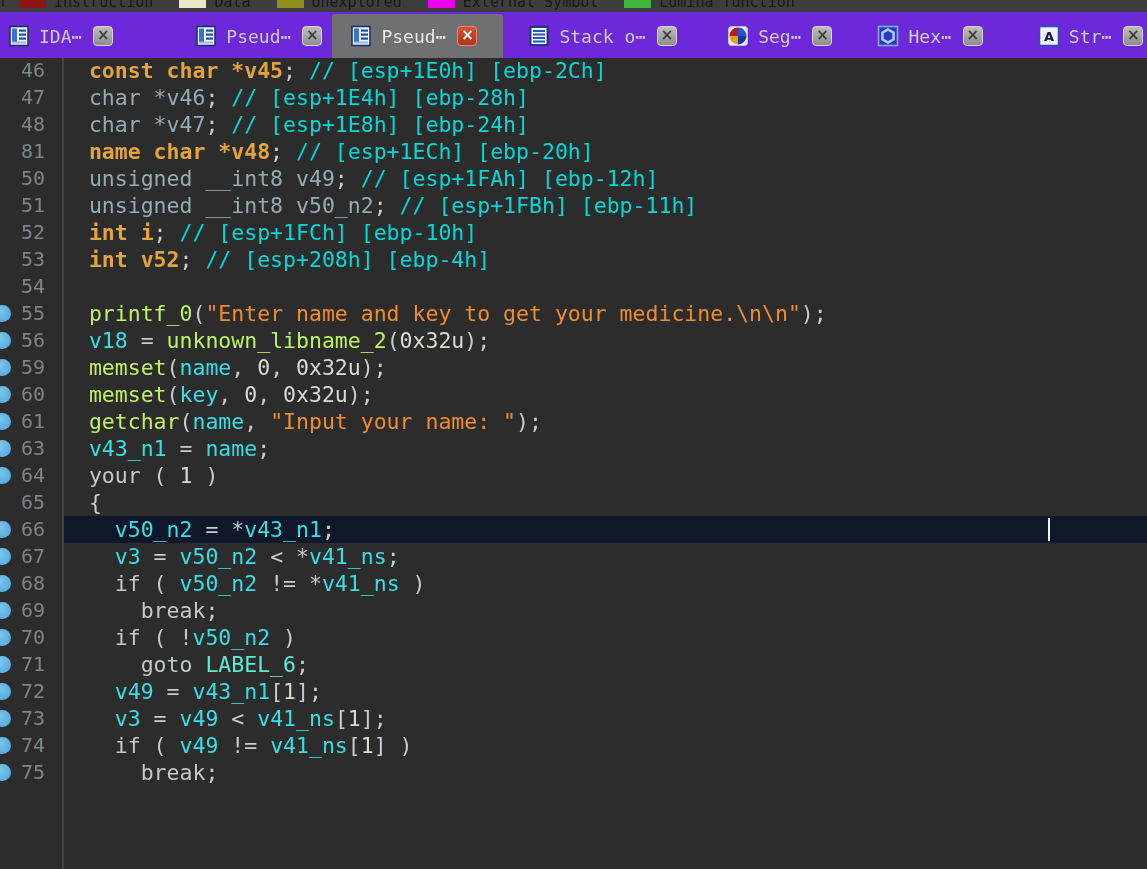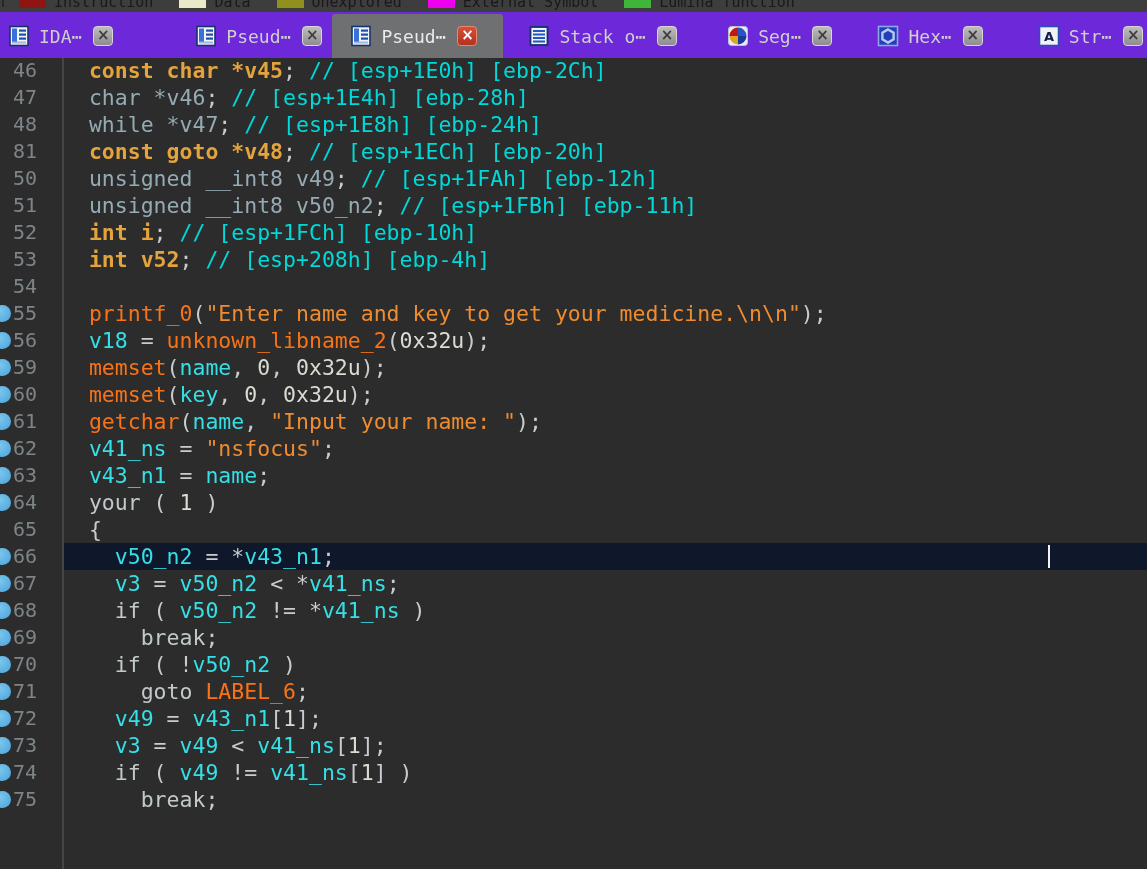--- a/index.html
+++ b/index.html
@@ -24,34 +24,34 @@
     border:1px solid #d6d6d6;color:#3e3e3e;font-size:15px;line-height:17px;text-align:center;
     font-weight:bold;box-sizing:border-box;flex:none;font-family:"DejaVu Sans",sans-serif;}
   .closebtn.red{background:linear-gradient(#d4503a,#b03220);border-color:#ef8568;color:#ffffff;}
   
   .code-area{position:absolute;top:57px;left:0;right:0;bottom:0;font-size:21.5px;}
   .vsep{position:absolute;top:57px;bottom:0;left:62px;width:2px;background:#454545;z-index:3;}
   .row{display:flex;height:27px;position:relative;}
   .gutter{width:63px;flex:none;position:relative;}
   .dot{position:absolute;left:-6px;top:5px;width:17px;height:17px;border-radius:50%;
     background:radial-gradient(circle at 35% 35%,#7cc6ec,#49a3dc);}
-  .ln{position:absolute;right:26px;top:0;line-height:27px;color:#7e8588;font-size:20px;}
+  .ln{position:absolute;right:18px;top:0;line-height:27px;color:#7e8588;font-size:20px;}
   .codeline{flex:1;white-space:pre;line-height:27px;position:relative;}
   .row.hl .codeline{background:#0f172a;}
   .cursor{position:absolute;top:2px;width:2px;height:23px;background:#f2f2f2;}
   
   .s-amber{color:#e3a33d;font-weight:bold;}
   .s-decl{color:#95abb3;}
   .s-var{color:#35dfe6;}
   .s-com{color:#00d9d9;}
   .s-str{color:#f08c2e;}
-  .s-fn{color:#f97316;}
+  .s-fn{color:#bef264;}
   .s-p{color:#c8cccd;}
   .s-kw{color:#c2c9ca;}
-  .s-lbl{color:#f97316;}
+  .s-lbl{color:#5eead4;}
   .s-num{color:#dadbd2;}
 </style>
 </head>
 <body>
 
 <div class="legend">
   <div class="legend-row">
       <span class="legend-frag">n</span>
       <span class="swatch first" style="background: rgb(142, 21, 17);"></span>
       <span>Instruction</span>
@@ -154,27 +154,27 @@
     <div class="row">
       <div class="gutter">
         <span class="ln">47</span>
       </div>
       <div class="codeline"><span class="s-decl">  char *v46</span><span class="s-p">; </span><span class="s-com">// [esp+1E4h] [ebp-28h]</span></div>
     </div>
     <div class="row">
       <div class="gutter">
         <span class="ln">48</span>
       </div>
-      <div class="codeline"><span class="s-decl">  while *v47</span><span class="s-p">; </span><span class="s-com">// [esp+1E8h] [ebp-24h]</span></div>
+      <div class="codeline"><span class="s-decl">  char *v47</span><span class="s-p">; </span><span class="s-com">// [esp+1E8h] [ebp-24h]</span></div>
     </div>
     <div class="row">
       <div class="gutter">
         <span class="ln">81</span>
       </div>
-      <div class="codeline"><span class="s-amber">  const goto *v48</span><span class="s-p">; </span><span class="s-com">// [esp+1ECh] [ebp-20h]</span></div>
+      <div class="codeline"><span class="s-amber">  name char *v48</span><span class="s-p">; </span><span class="s-com">// [esp+1ECh] [ebp-20h]</span></div>
     </div>
     <div class="row">
       <div class="gutter">
         <span class="ln">50</span>
       </div>
       <div class="codeline"><span class="s-decl">  unsigned __int8 v49</span><span class="s-p">; </span><span class="s-com">// [esp+1FAh] [ebp-12h]</span></div>
     </div>
     <div class="row">
       <div class="gutter">
         <span class="ln">51</span>
@@ -226,27 +226,20 @@
         <span class="ln">60</span>
       </div>
       <div class="codeline"><span class="s-p">  </span><span class="s-fn">memset</span><span class="s-p">(</span><span class="s-var">key</span><span class="s-p">, </span><span class="s-num">0</span><span class="s-p">, </span><span class="s-num">0x32u</span><span class="s-p">);</span></div>
     </div>
     <div class="row">
       <div class="gutter">
         <span class="dot"></span>
         <span class="ln">61</span>
       </div>
       <div class="codeline"><span class="s-p">  </span><span class="s-fn">getchar</span><span class="s-p">(</span><span class="s-var">name</span><span class="s-p">, </span><span class="s-str">"Input your name: "</span><span class="s-p">);</span></div>
-    </div>
-    <div class="row">
-      <div class="gutter">
-        <span class="dot"></span>
-        <span class="ln">62</span>
-      </div>
-      <div class="codeline"><span class="s-p">  </span><span class="s-var">v41_ns</span><span class="s-p"> = </span><span class="s-str">"nsfocus"</span><span class="s-p">;</span></div>
     </div>
     <div class="row">
       <div class="gutter">
         <span class="dot"></span>
         <span class="ln">63</span>
       </div>
       <div class="codeline"><span class="s-p">  </span><span class="s-var">v43_n1</span><span class="s-p"> = </span><span class="s-var">name</span><span class="s-p">;</span></div>
     </div>
     <div class="row">
       <div class="gutter">

